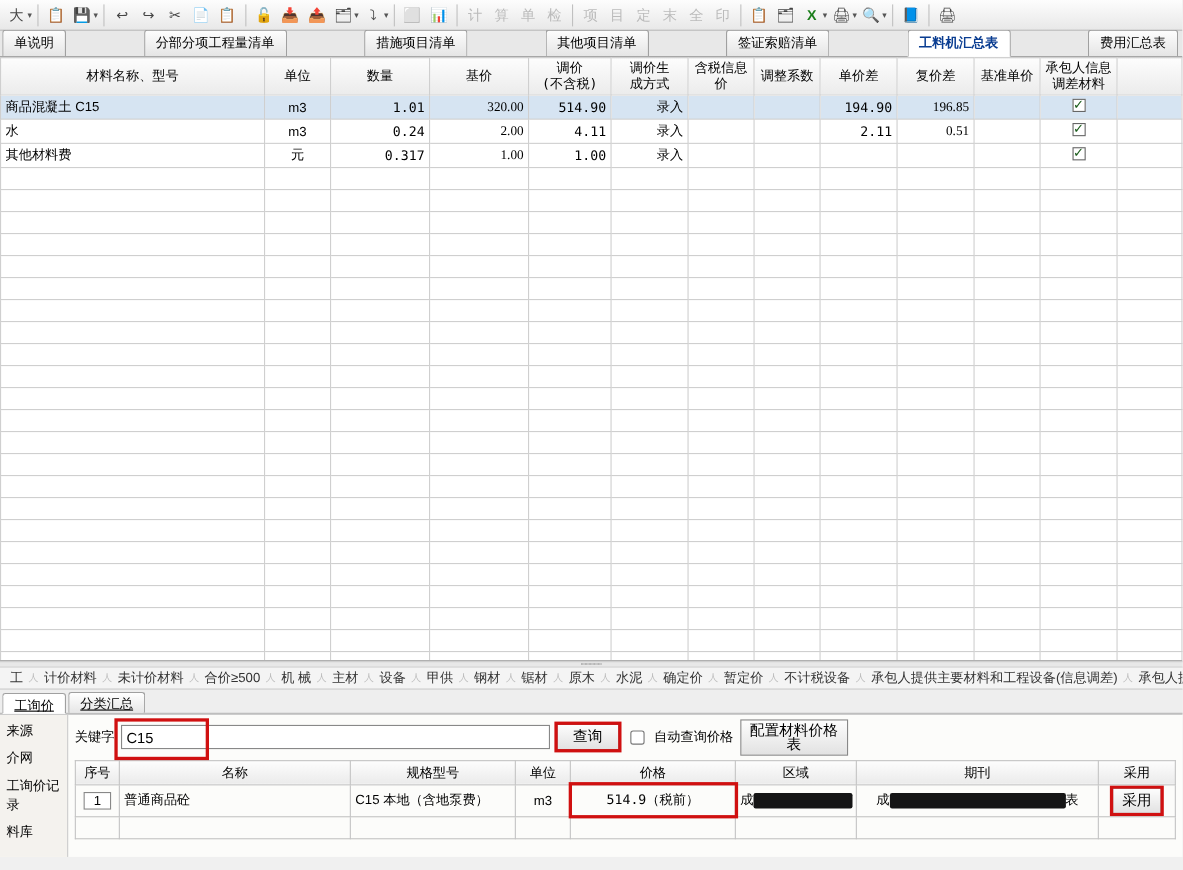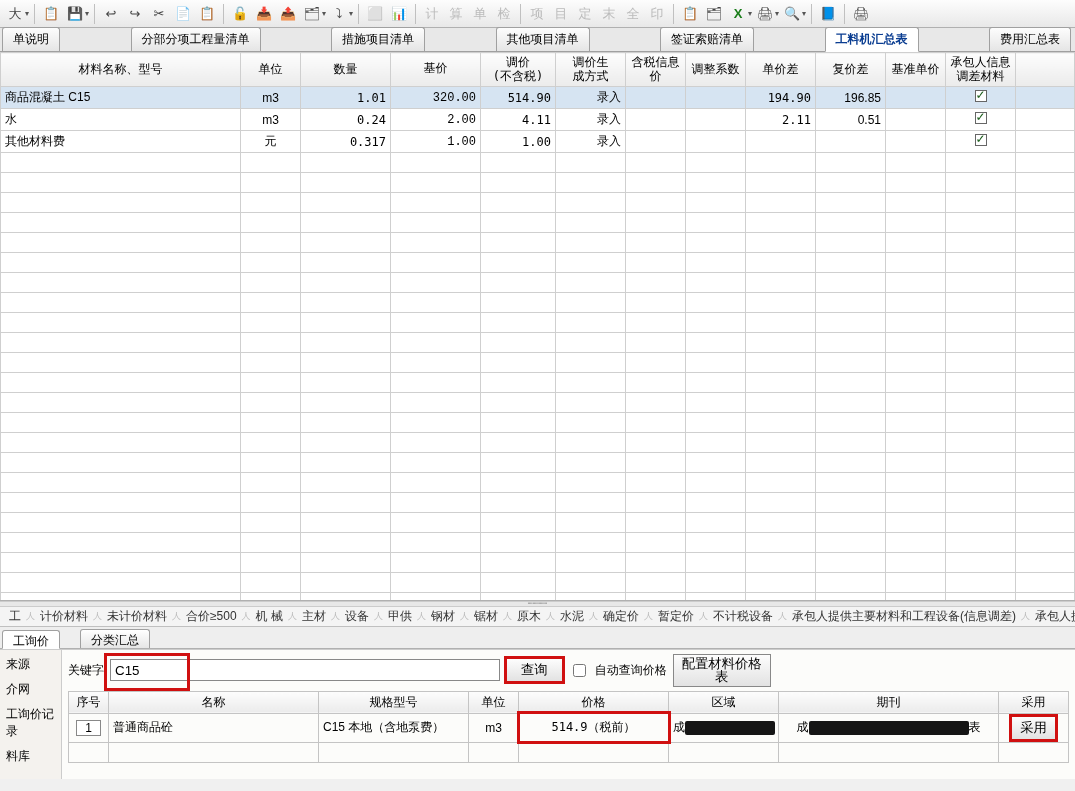--- a/index.html
+++ b/index.html
@@ -83,27 +83,27 @@
   table.grid th {
     background: linear-gradient(#fdfdfd,#ebebeb);
     font-weight: normal;
     text-align: center;
     height: 34px;
     line-height: 1.1;
   }
   .col-name { width: 240px; text-align:left; }
   .col-unit { width: 60px; text-align:center; }
   .col-qty  { width: 90px; text-align:right; font-family: monospace; }
-  .col-base { width: 90px; text-align:right; font-family: Liberation Mono, monospace; }
+  .col-base { width: 90px; text-align:right; font-family: Liberation Serif, serif; }
   .col-adj  { width: 75px; text-align:right; font-family: monospace; }
   .col-gen  { width: 70px; text-align:right; }
   .col-tax  { width: 60px; }
   .col-coef { width: 60px; }
   .col-diff1{ width: 70px; text-align:right; font-family:monospace;}
-  .col-diff2{ width: 70px; text-align:right; font-family:Liberation Sans, sans-serif;}
+  .col-diff2{ width: 70px; text-align:right; font-family:Liberation Serif, serif;}
   .col-bench{ width: 60px; }
   .col-owner{ width: 70px; text-align:center;}
   .col-end  { width: auto; }
   tr.selected td { background:#d6e4f2; }
   .chk { display:inline-block; width:12px; height:12px; border:1px solid #666; background:#fff; position:relative; }
   .chk.checked::after{content:"✓"; position:absolute; top:-3px; left:0; font-size:12px; color:#1a5c1a;}
   .red-text { color:#000000; }
 
   .mid-split {
     height: 6px;
@@ -132,21 +132,21 @@
   }
   .btab-sep { color:#999; padding:0 0px; }
 
   .sub-tabs-row {
     display:flex;
     background:#eee;
     padding:2px 2px 0 2px;
     border-bottom:1px solid #b0b0b0;
     height:22px;
   }
-  .subtab { padding:2px 10px; border:1px solid #a0a0a0; border-bottom:none; background:linear-gradient(#fff,#e6e6e6); margin-right:20px; border-radius:3px 3px 0 0; cursor:pointer; }
+  .subtab { padding:2px 10px; border:1px solid #a0a0a0; border-bottom:none; background:linear-gradient(#fff,#e6e6e6); margin-right:2px; border-radius:3px 3px 0 0; cursor:pointer;text-decoration:underline; }
   .subtab.active { background:#fff; position:relative; top:1px; border-bottom:1px solid #fff; }
 
   .bottom-panel {
     display:flex;
     height: 130px;
     background:#fcfcfa;
     border-top:1px solid #ccc;
   }
   .side-nav {
     width: 70px;

